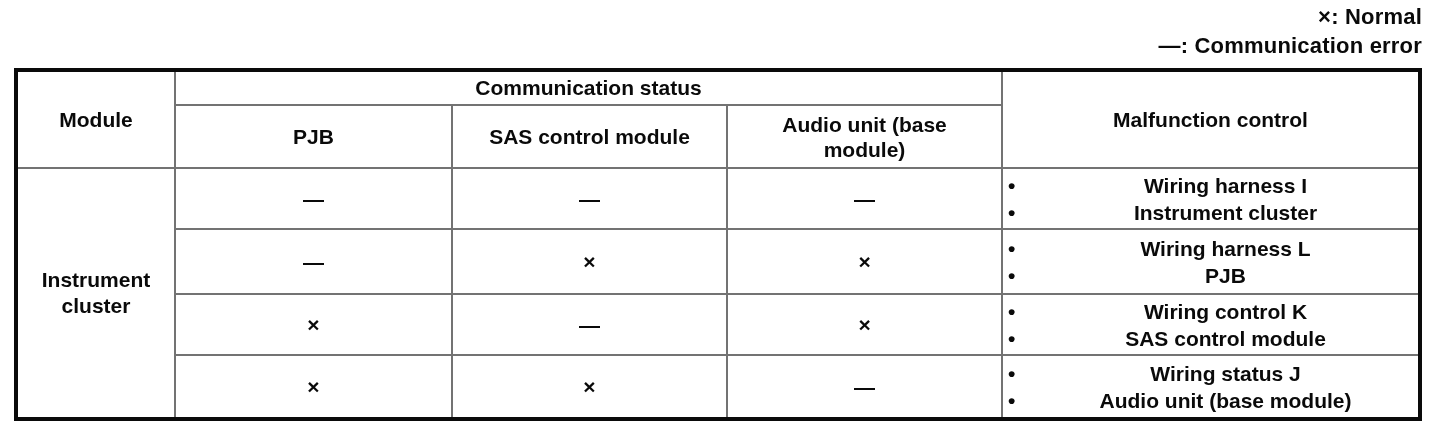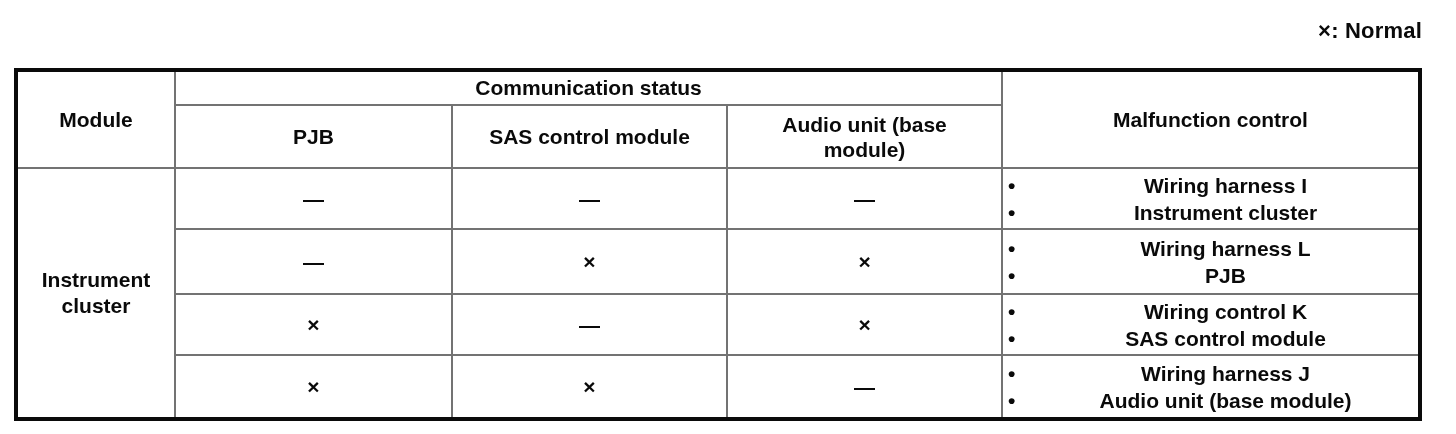--- a/index.html
+++ b/index.html
@@ -8,21 +8,21 @@
     width: 1456px;
     height: 434px;
     background: #ffffff;
     color: #0a0a0a;
     font-family: "Liberation Sans", sans-serif;
     position: relative;
     overflow: hidden;
   }
   .legend {
     position: absolute;
-    top: 16px;
+    top: 2px;
     right: 34px;
     text-align: right;
     font-size: 22px;
     font-weight: bold;
     line-height: 29px;
     letter-spacing: 0.2px;
   }
   table.diag {
     position: absolute;
     left: 14px;
@@ -76,20 +76,21 @@
     position: absolute;
     left: 5px;
     top: 0;
   }
 </style>
 </head>
 <body>
 
 <div class="legend">
   <div>×: Normal</div>
+  <div>—: Communication error</div>
 </div>
 
 <table class="diag">
   <colgroup>
     <col style="width:159px">
     <col style="width:277px">
     <col style="width:275px">
     <col style="width:275px">
     <col style="width:418px">
   </colgroup>
@@ -143,19 +144,19 @@
         </ul>
       </td>
     </tr>
 
     <tr class="r4">
       <td class="sym">×</td>
       <td class="sym">×</td>
       <td class="sym">—</td>
       <td class="malf">
         <ul class="malf-list">
-          <li>Wiring harness J</li>
+          <li>Wiring status J</li>
           <li>Audio unit (base module)</li>
         </ul>
       </td>
     </tr>
   </tbody>
 </table>
 
 </body></html>

